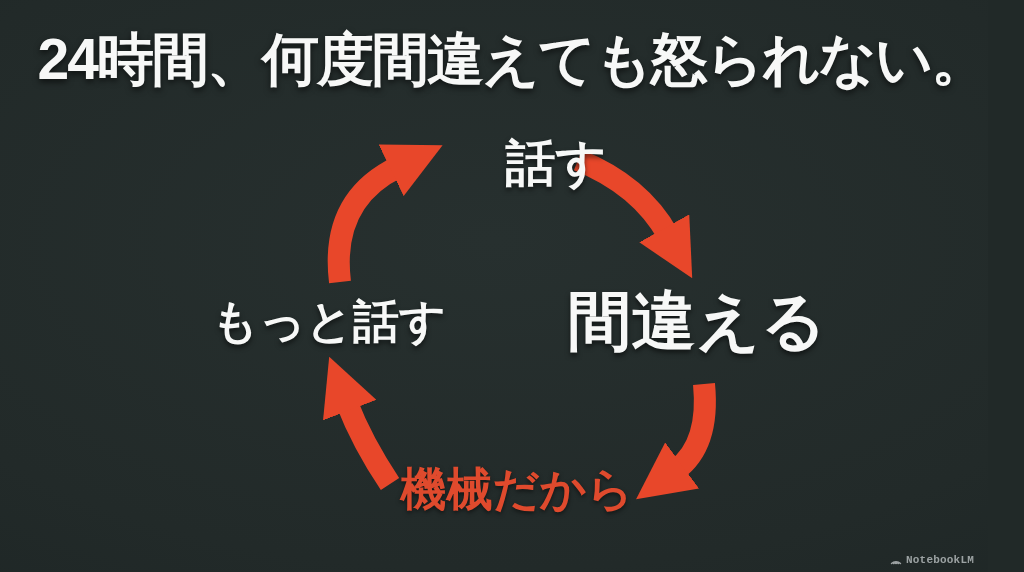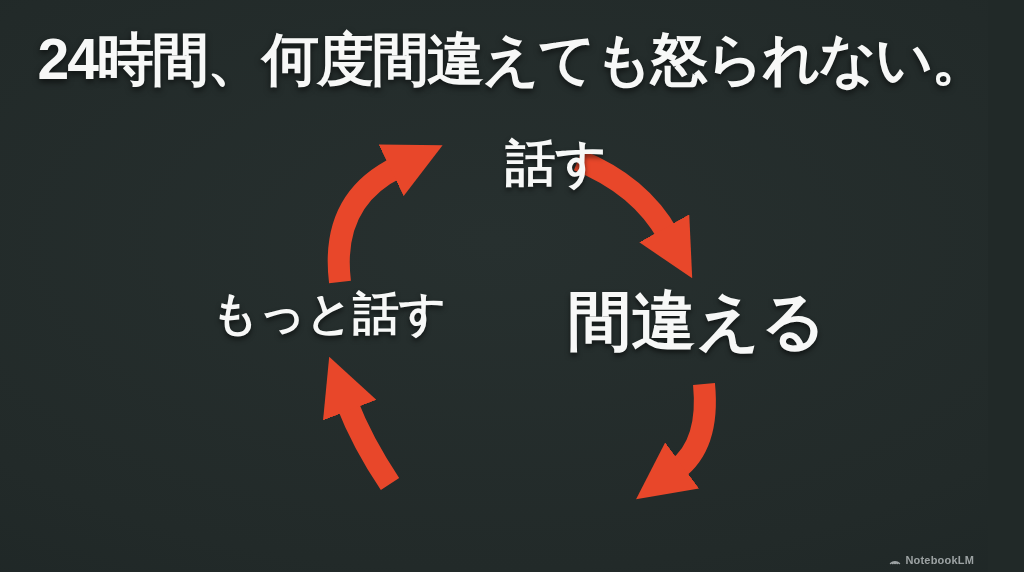--- a/index.html
+++ b/index.html
@@ -38,32 +38,32 @@
   }
   #ah path{fill:var(--accent);}
   .node{
     position:absolute;transform:translate(-50%,-50%);
     color:var(--text);font-weight:900;white-space:nowrap;
     text-shadow:0 3px 5px rgba(0,0,0,.55);
     line-height:1.05;
   }
   .node-talk{left:534px;top:163px;font-size:50px;margin-left:22px;}
   .node-mistake{left:697px;top:322px;font-size:64px;}
-  .node-talkmore{left:329px;top:313px;font-size:46px;}
+  .node-talkmore{left:329px;top:321px;font-size:46px;}
   .node-reason{
     left:517px;top:489px;font-size:46px;text-align:center;
     color:var(--red-text);
     text-shadow:0 2px 4px rgba(0,0,0,.5);
     line-height:1.1;
   }
   .watermark{
     position:absolute;right:14px;bottom:6px;
     display:flex;align-items:center;gap:4px;
     color:var(--watermark);font-size:11px;font-weight:600;
-    letter-spacing:.2px;opacity:.9;
+    letter-spacing:.2px;opacity:.9;font-family:Liberation Mono, monospace;
   }
   .watermark svg{display:block;}
   .watermark svg path{stroke:var(--watermark);fill:none;stroke-width:1.4;stroke-linecap:round;}
 </style>
 </head>
 <body>
 
 <div class="stage">
 
   <h1 class="title">24時間、何度間違えても怒られない。</h1>
@@ -78,20 +78,21 @@
     <path class="shaft" d="M 578 160 Q 640 185 668 235" marker-end="url(#ah)"></path>
     <path class="shaft" d="M 704 384 Q 710 445 676 470" marker-end="url(#ah)"></path>
     <path class="shaft" d="M 390 484 Q 362 442 347 403" marker-end="url(#ah)"></path>
   </svg>
 
   <div class="node node-talk">話す</div>
 
   <div class="node node-mistake">間違える</div>
 
   <div class="node node-reason">
+    <div>機械だから</div>
   </div>
 
   <div class="node node-talkmore">もっと話す</div>
 
   <div class="watermark">
     <svg width="12" height="12" viewBox="0 0 12 12">
       <path d="M1.5 9.5 A6.5 6.5 0 0 1 10.5 9.5"></path>
       <path d="M3.5 9.5 A3.8 3.8 0 0 1 8.5 9.5"></path>
       <path d="M5.2 9.5 A1.4 1.4 0 0 1 6.8 9.5"></path>
     </svg>

